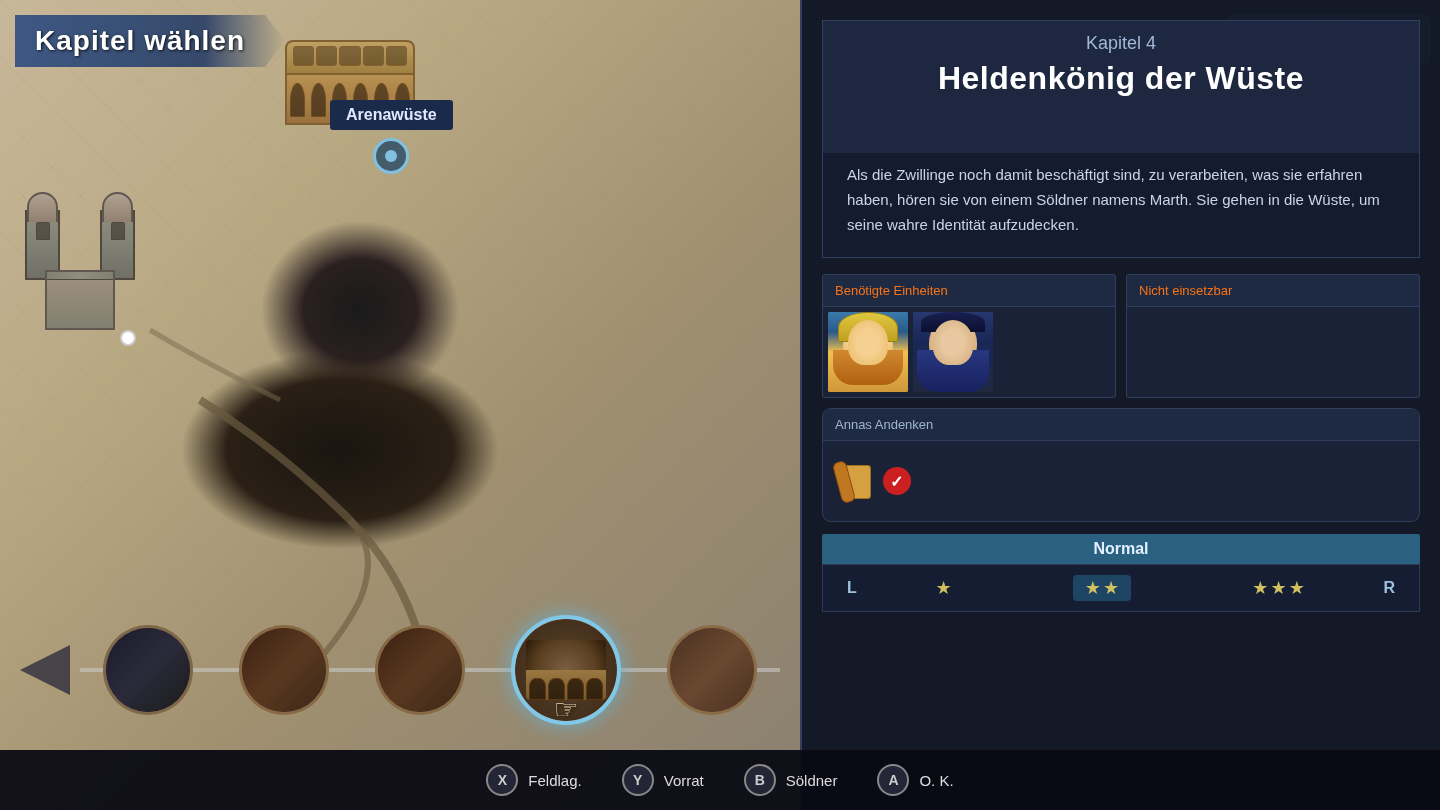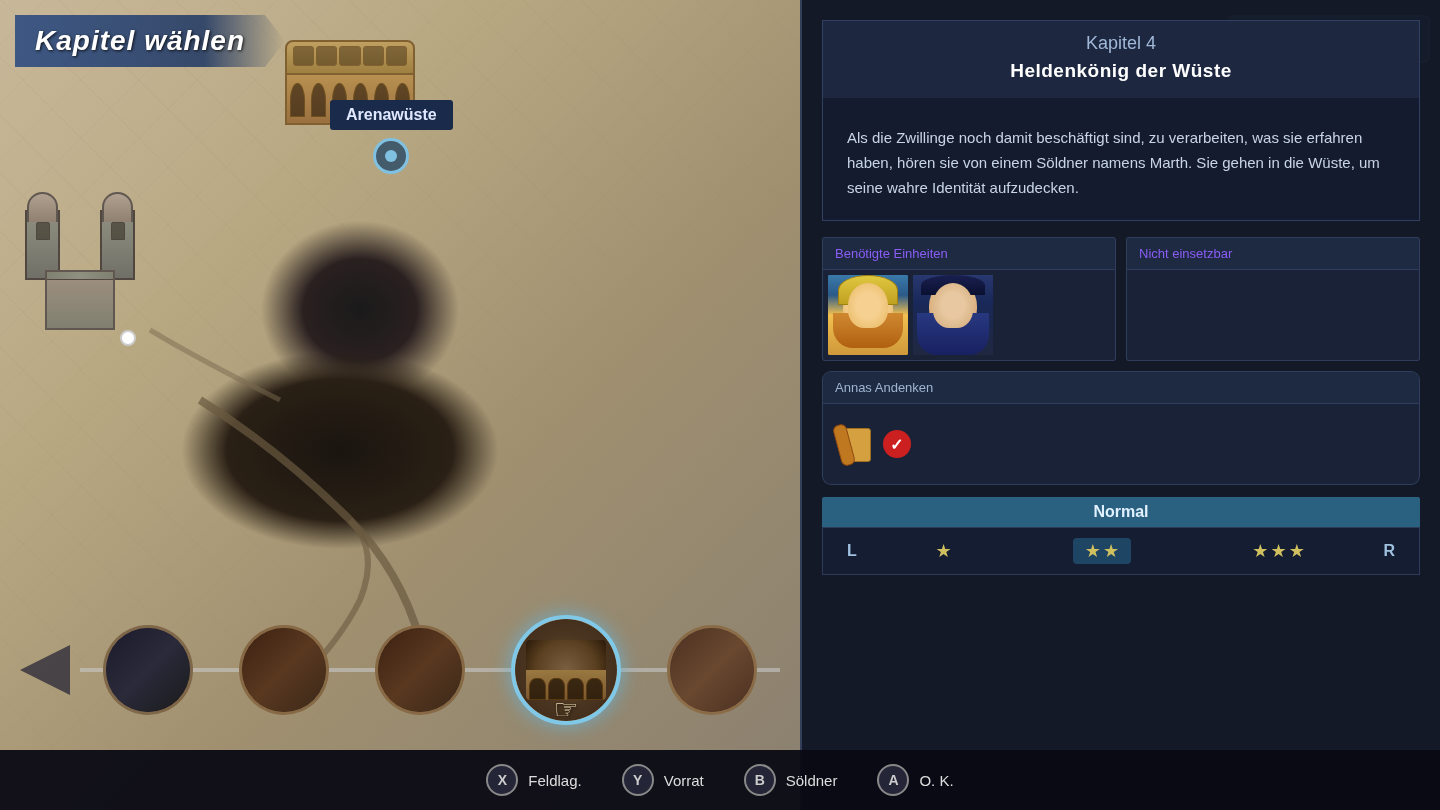--- a/index.html
+++ b/index.html
@@ -55,21 +55,20 @@
       background: linear-gradient(90deg, rgba(50,80,130,0.92) 0%, rgba(30,55,100,0.85) 70%, transparent 100%);
       padding: 10px 40px 10px 20px;
       clip-path: polygon(0 0, calc(100% - 20px) 0, 100% 50%, calc(100% - 20px) 100%, 0 100%);
     }
     #title-bar h1 {
       color: #ffffff;
       font-size: 28px;
       font-weight: bold;
       text-shadow: 1px 1px 3px rgba(0,0,0,0.8);
       letter-spacing: 1px;
-      font-style: italic;
     }
 
     
     #top-right-btn {
       position: absolute;
       top: 15px; right: 10px;
       background: linear-gradient(135deg, #4a9ab8 0%, #2a7a9a 100%);
       border: 2px solid #6ac0e0;
       border-radius: 6px;
       padding: 8px 16px;
@@ -268,50 +267,51 @@
       text-align: center;
       padding: 12px 0 6px;
       color: #a0b8d8;
       font-size: 18px;
     }
 
     #chapter-title {
       text-align: center;
       padding: 0 20px 16px;
       color: #ffffff;
-      font-size: 19px;
+      font-size: 32px;
       font-weight: bold;
       letter-spacing: 0.5px;
     }
 
     #chapter-description {
-      padding: 28px 24px 20px;
+      padding: 10px 24px 20px;
       color: #c8d4e8;
       font-size: 15px;
       line-height: 1.65;
       background: rgba(15,20,35,0.6);
+      margin-top: 40px;
     }
 
     
     #units-section {
       margin: 16px 20px 0;
       display: flex;
       gap: 10px;
     }
 
     .units-box {
       flex: 1;
       background: rgba(25,35,55,0.9);
       border: 1px solid rgba(70,90,130,0.5);
       border-radius: 3px;
       overflow: hidden;
     }
     .units-box-title {
       padding: 8px 12px;
-      color: #8b5cf6;
+      color: #f97316;
       font-size: 13px;
       border-bottom: 1px solid rgba(70,90,130,0.4);
       background: rgba(30,45,70,0.8);
     }
     .units-box-content {
       height: 90px;
       display: flex;
       align-items: center;
       padding: 5px;
       gap: 5px;

